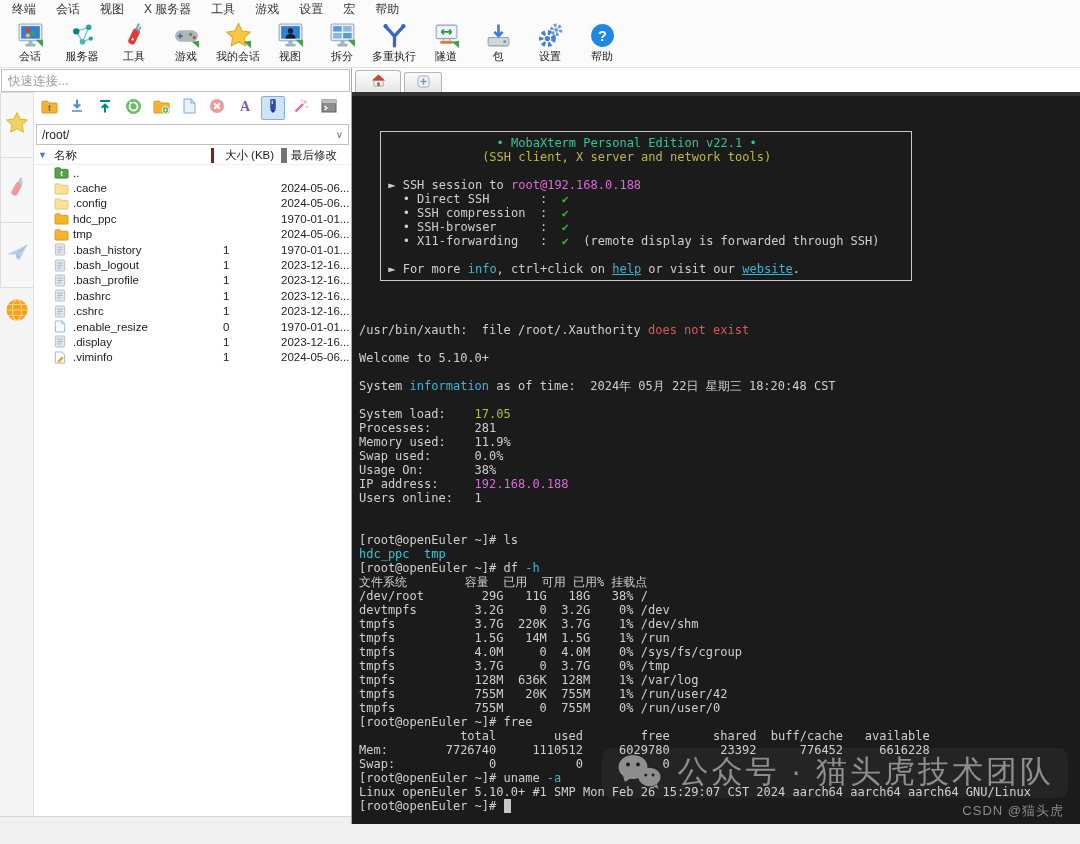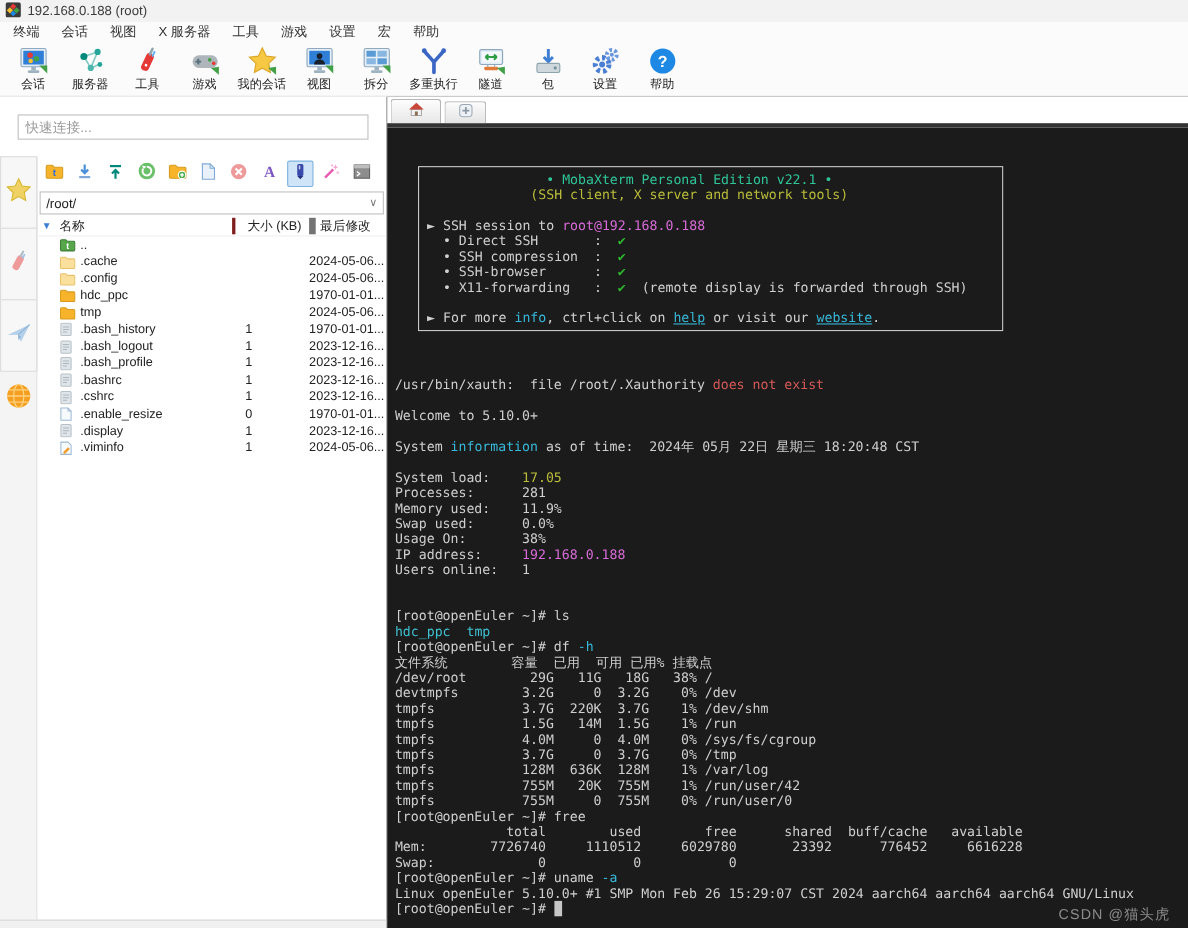--- a/index.html
+++ b/index.html
@@ -9,21 +9,21 @@
   .titlebar{height:20px;display:flex;align-items:center;gap:6px;padding-left:5px;
             background:#f2f2f2;font-size:12px;color:#3c3c3c;}
   .menubar{height:19px;display:flex;align-items:center;background:#fbfbfb;font-size:12px;color:#333;padding-left:2px;}
   .menu-item{padding:2px 10px;cursor:default;}
   .toolbar{height:48px;display:flex;align-items:flex-start;background:#fbfbfb;padding-left:4px;border-bottom:1px solid #e2e2e2;}
   .tool-btn{min-width:50px;display:flex;flex-direction:column;align-items:center;gap:0;padding:2px 1px;font-size:11px;color:#222;}
   .tool-btn .tool-ic{height:28px;display:flex;align-items:center;}
   
   .main{display:flex;height:756px;}
   .left-panel{width:352px;background:#fff;display:flex;flex-direction:column;border-right:1px solid #a9a9a9;box-sizing:border-box;}
-  .quick-connect{margin:16px;height:21px;border:1px solid #c0c0c0;padding:0 6px;font-size:12.5px;color:#444;
+  .quick-connect{margin:1px;height:21px;border:1px solid #c0c0c0;padding:0 6px;font-size:12.5px;color:#444;
                  font-family:"Liberation Sans",sans-serif;outline:none;box-sizing:content-box;}
   .quick-connect::placeholder{color:#9a9a9a;}
   .left-body{flex:1;display:flex;min-height:0;}
   .side-tabs{width:33px;background:#f4f4f4;display:flex;flex-direction:column;}
   .side-tab{height:64px;display:flex;align-items:center;justify-content:center;background:#f7f7f7;border:1px solid #dcdcdc;margin:-1px -1px 0 0;}
   .side-tab.active{background:transparent;border-color:transparent;height:48px;}
   .sftp{flex:1;display:flex;flex-direction:column;border-left:1px solid #e0e0e0;min-width:0;}
   .sftp-toolbar{height:30px;display:flex;align-items:center;gap:4px;padding:0 3px;}
   .sftp-ic{width:22px;height:22px;display:flex;align-items:center;justify-content:center;border:1px solid transparent;border-radius:2px;}
   .sftp-ic.active{background:#cfe4f7;border-color:#7db2e0;}
@@ -64,30 +64,20 @@
              font-family:"Liberation Sans","DejaVu Sans",sans-serif;font-size:31px;letter-spacing:3px;
              background:rgba(255,255,255,0.045);padding:5px 14px 7px 14px;border-radius:10px;white-space:nowrap;}
   .watermark-sub{position:absolute;right:16px;bottom:6px;color:#8a8a8a;font-size:13px;letter-spacing:1px;
                  font-family:"Liberation Sans","DejaVu Sans",sans-serif;text-align:right;}
 </style>
 </head>
 <body>
 
 <div class="window">
 
-  <div class="titlebar">
-    <span class="tb-ic"><svg width="14" height="14" viewBox="0 0 14 14">
-          <rect width="14" height="14" rx="2" fill="#3a3a3a"></rect>
-          <path d="M7 1.2L9.8 4 7 6.8 4.2 4z" fill="#e53935"></path>
-          <path d="M4 4.6L6.8 7.4 4 10.2 1.2 7.4z" fill="#fbc02d"></path>
-          <path d="M10 4.6l2.8 2.8L10 10.2 7.2 7.4z" fill="#43a047"></path>
-          <path d="M7 7.6l2.6 2.6L7 12.8 4.4 10.2z" fill="#1e88e5"></path>
-        </svg></span>
-    <span>192.168.0.188 (root)</span>
-  </div>
 
   <div class="menubar" id="menubar">
       <div class="menu-item">终端</div>
       <div class="menu-item">会话</div>
       <div class="menu-item">视图</div>
       <div class="menu-item">X 服务器</div>
       <div class="menu-item">工具</div>
       <div class="menu-item">游戏</div>
       <div class="menu-item">设置</div>
       <div class="menu-item">宏</div>
@@ -517,18 +507,31 @@
         <div class="tab-new">
           <span><svg width="13" height="13" viewBox="0 0 14 14">
                 <rect x="1" y="1" width="12" height="12" rx="3" fill="#eef2f6" stroke="#9aa7b2"></rect>
                 <path d="M7 3.6v6.8M3.6 7h6.8" stroke="#8a98a5" stroke-width="1.7"></path>
               </svg></span>
         </div>
       </div>
       <div class="terminal">
         <div class="banner" id="banner"><div class="tline"><span class="c-tgreen">                • MobaXterm Personal Edition v22.1 •</span></div><div class="tline"><span class="c-yellow">              (SSH client, X server and network tools)</span></div><div class="tline"><span></span></div><div class="tline"><span> ► SSH session to </span><span class="c-magenta">root@192.168.0.188</span></div><div class="tline"><span>   • Direct SSH       :  </span><span class="c-green">✔</span></div><div class="tline"><span>   • SSH compression  :  </span><span class="c-green">✔</span></div><div class="tline"><span>   • SSH-browser      :  </span><span class="c-green">✔</span></div><div class="tline"><span>   • X11-forwarding   :  </span><span class="c-green">✔</span><span>  (remote display is forwarded through SSH)</span></div><div class="tline"><span></span></div><div class="tline"><span> ► For more </span><span class="c-cyan">info</span><span>, ctrl+click on </span><span class="c-link">help</span><span> or visit our </span><span class="c-link">website</span><span>.</span></div></div>
         <div id="termlines"><div class="tline"><span></span></div><div class="tline"><span>/usr/bin/xauth:  file /root/.Xauthority </span><span class="c-red">does not exist</span></div><div class="tline"><span></span></div><div class="tline"><span>Welcome to 5.10.0+</span></div><div class="tline"><span></span></div><div class="tline"><span>System </span><span class="c-cyan">information</span><span> as of time:  2024年 05月 22日 星期三 18:20:48 CST</span></div><div class="tline"><span></span></div><div class="tline"><span>System load:    </span><span class="c-yellow">17.05</span></div><div class="tline"><span>Processes:      281</span></div><div class="tline"><span>Memory used:    11.9%</span></div><div class="tline"><span>Swap used:      0.0%</span></div><div class="tline"><span>Usage On:       38%</span></div><div class="tline"><span>IP address:     </span><span class="c-magenta">192.168.0.188</span></div><div class="tline"><span>Users online:   1</span></div><div class="tline"><span></span></div><div class="tline"><span></span></div><div class="tline"><span>[root@openEuler ~]# ls</span></div><div class="tline"><span class="c-dir">hdc_ppc</span><span>  </span><span class="c-dir">tmp</span></div><div class="tline"><span>[root@openEuler ~]# df </span><span class="c-cyan">-h</span></div><div class="tline"><span>文件系统        容量  已用  可用 已用% 挂载点</span></div><div class="tline"><span>/dev/root        29G   11G   18G   38% /</span></div><div class="tline"><span>devtmpfs        3.2G     0  3.2G    0% /dev</span></div><div class="tline"><span>tmpfs           3.7G  220K  3.7G    1% /dev/shm</span></div><div class="tline"><span>tmpfs           1.5G   14M  1.5G    1% /run</span></div><div class="tline"><span>tmpfs           4.0M     0  4.0M    0% /sys/fs/cgroup</span></div><div class="tline"><span>tmpfs           3.7G     0  3.7G    0% /tmp</span></div><div class="tline"><span>tmpfs           128M  636K  128M    1% /var/log</span></div><div class="tline"><span>tmpfs           755M   20K  755M    1% /run/user/42</span></div><div class="tline"><span>tmpfs           755M     0  755M    0% /run/user/0</span></div><div class="tline"><span>[root@openEuler ~]# free</span></div><div class="tline"><span>              total        used        free      shared  buff/cache   available</span></div><div class="tline"><span>Mem:        7726740     1110512     6029780       23392      776452     6616228</span></div><div class="tline"><span>Swap:             0           0           0</span></div><div class="tline"><span>[root@openEuler ~]# uname </span><span class="c-cyan">-a</span></div><div class="tline"><span>Linux openEuler 5.10.0+ #1 SMP Mon Feb 26 15:29:07 CST 2024 aarch64 aarch64 aarch64 GNU/Linux</span></div><div class="tline"><span>[root@openEuler ~]# </span><span class="c-cursor"> </span></div></div>
+        <div class="watermark">
+          <span><svg width="46" height="38" viewBox="0 0 46 38">
+                <ellipse cx="17" cy="14" rx="14.5" ry="12" fill="#8e8e8e"></ellipse>
+                <path d="M7 23l2 6 6-4z" fill="#8e8e8e"></path>
+                <circle cx="12" cy="11.5" r="1.9" fill="#1f1f1f"></circle>
+                <circle cx="22" cy="11.5" r="1.9" fill="#1f1f1f"></circle>
+                <ellipse cx="33.5" cy="24" rx="11" ry="9.2" fill="#8e8e8e"></ellipse>
+                <path d="M41 31l1.5 5-5.5-2.7z" fill="#8e8e8e"></path>
+                <circle cx="29.8" cy="22" r="1.5" fill="#1f1f1f"></circle>
+                <circle cx="37" cy="22" r="1.5" fill="#1f1f1f"></circle>
+              </svg></span>
+          <span>公众号 · 猫头虎技术团队</span>
+        </div>
         <div class="watermark-sub">CSDN @猫头虎</div>
       </div>
     </div>
 
   </div>
 </div>
 
 </body></html>

